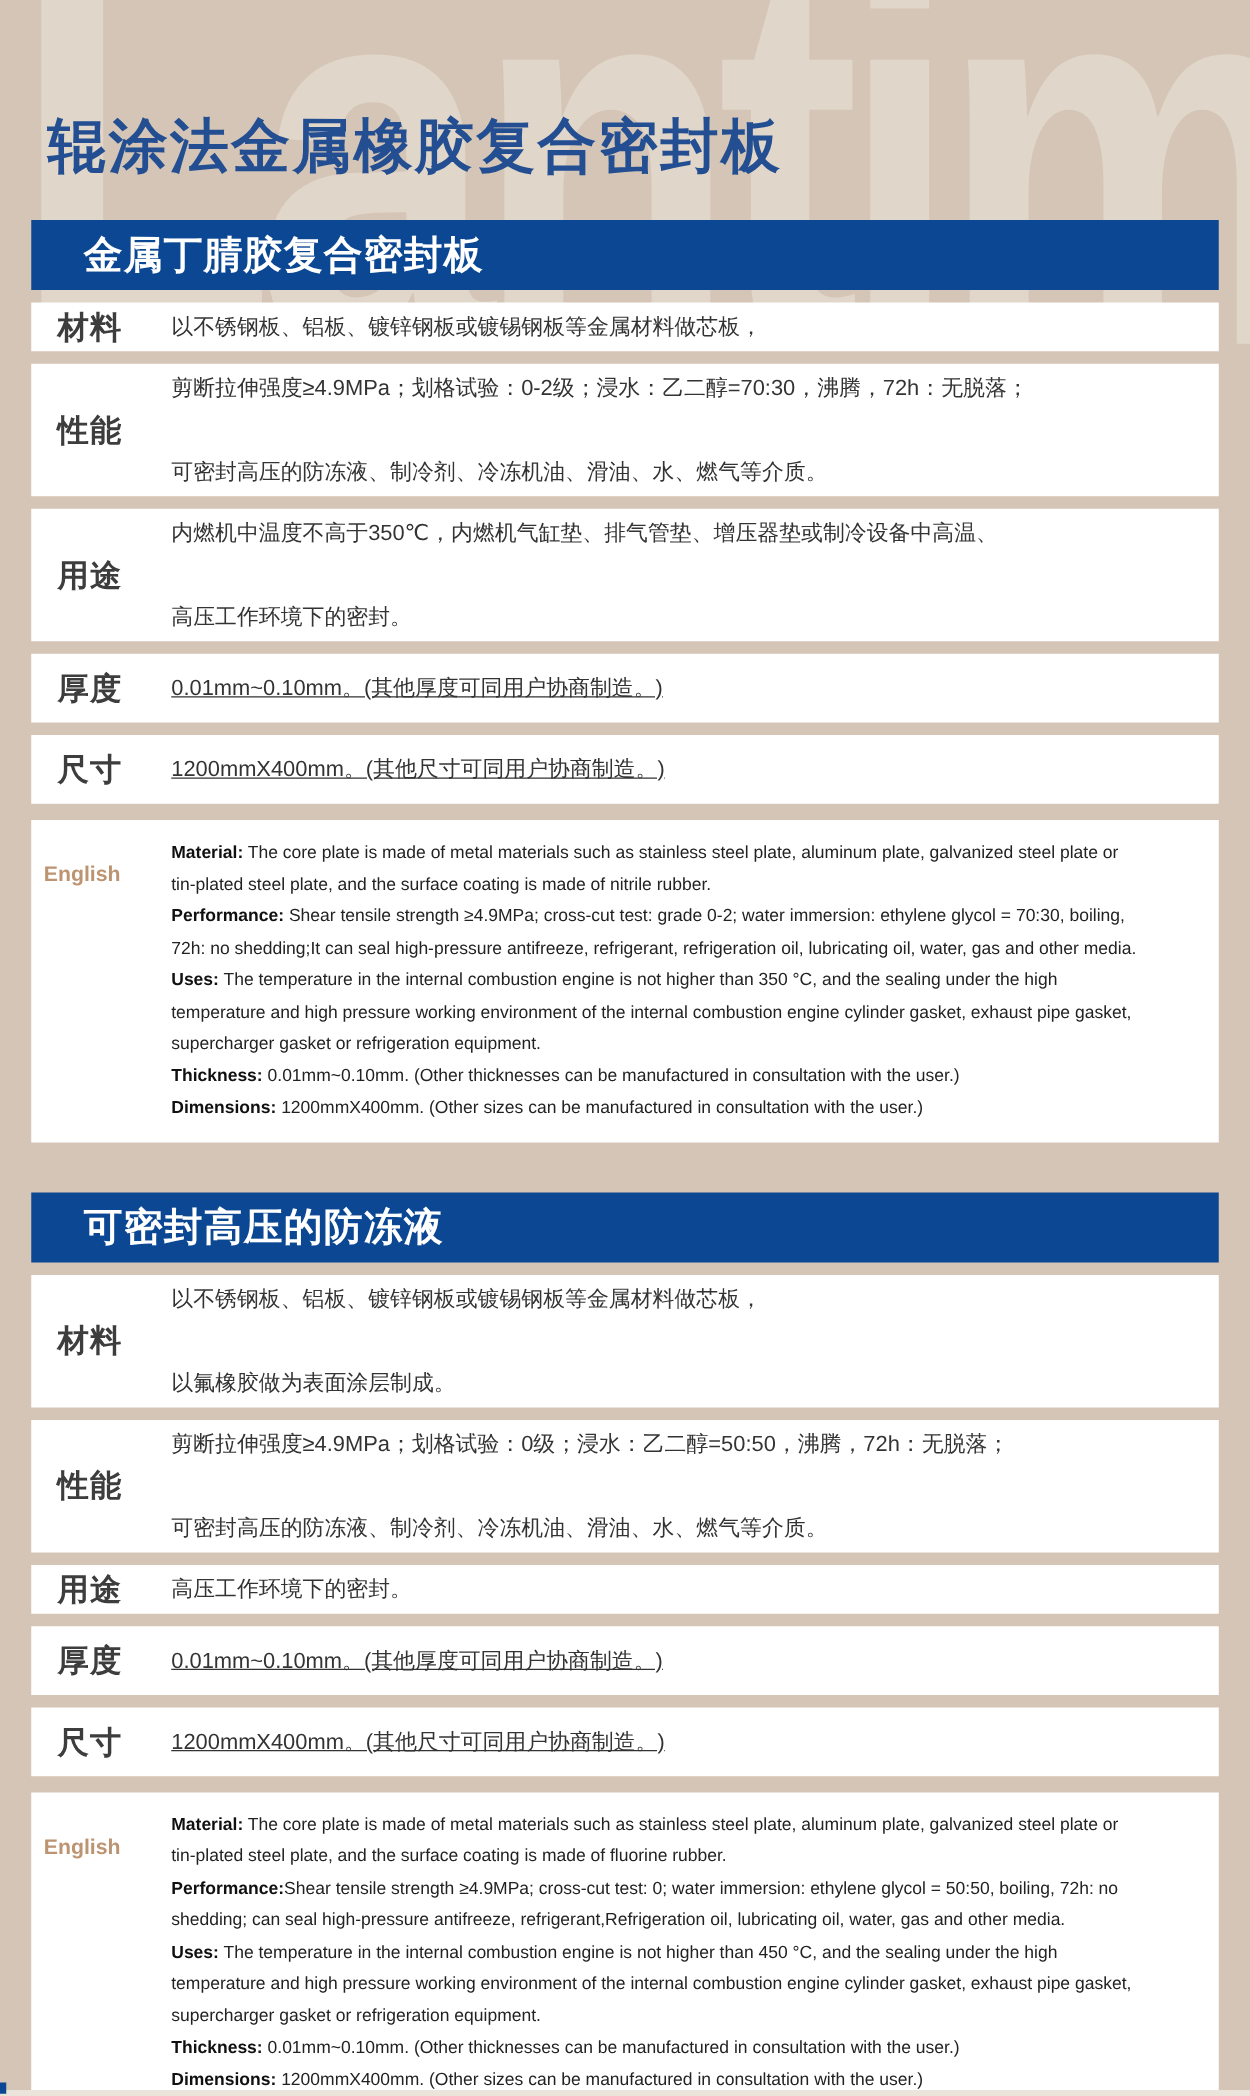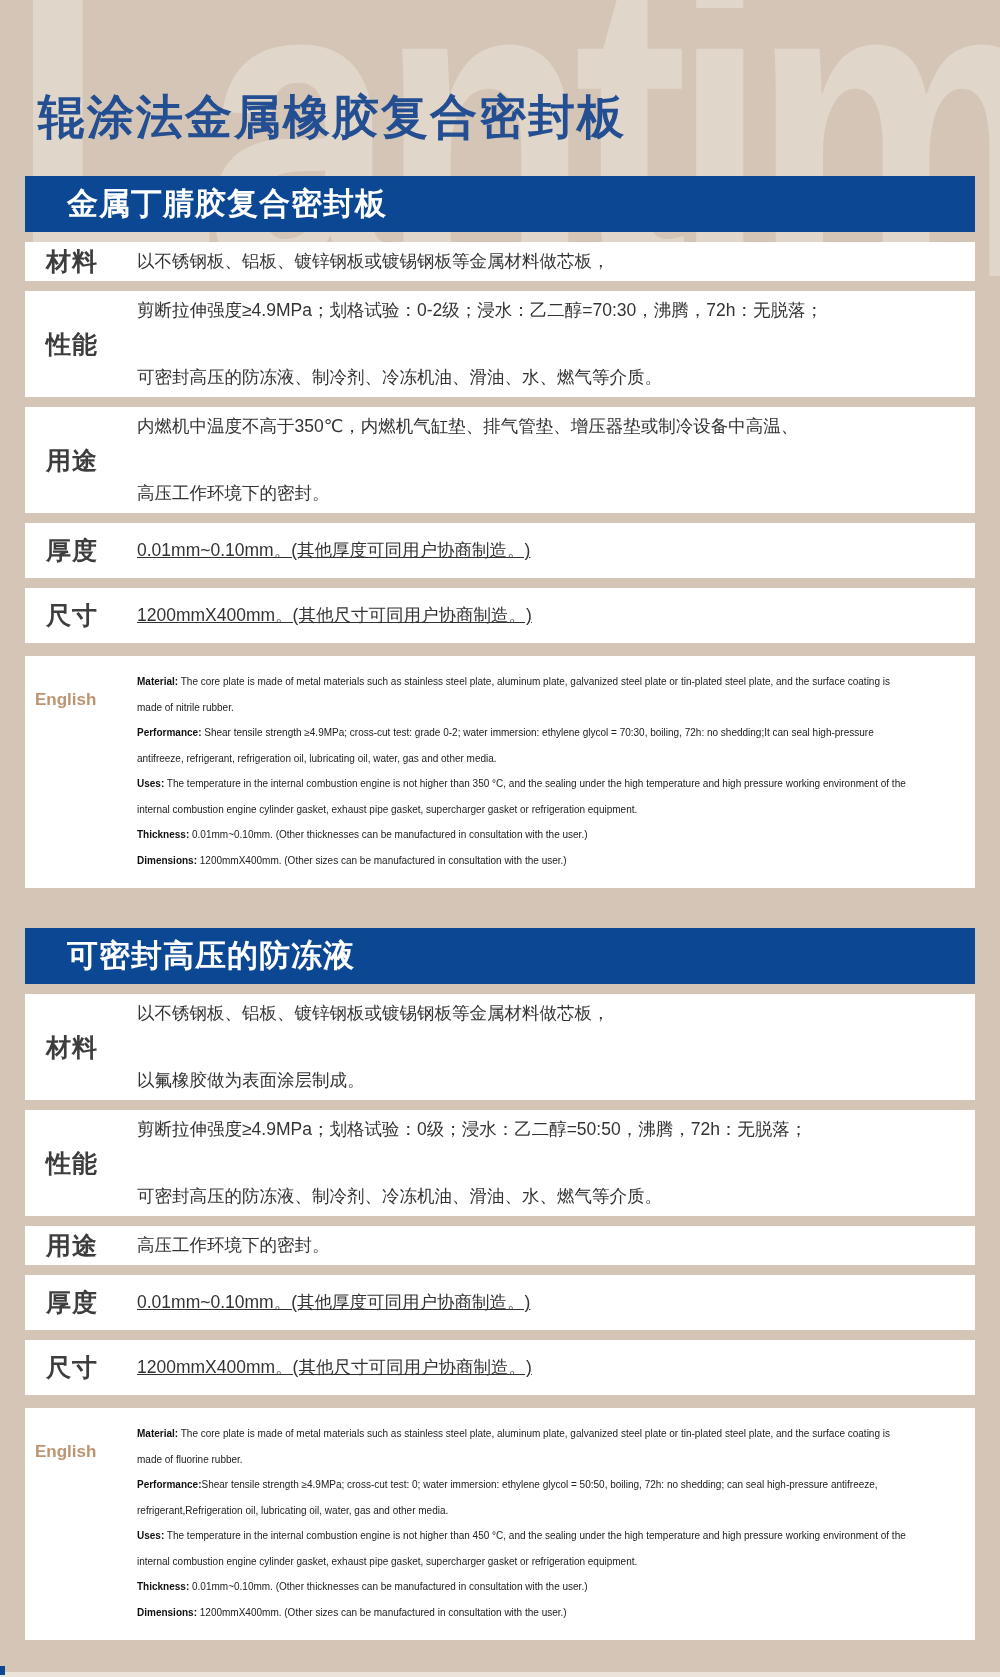--- a/index.html
+++ b/index.html
@@ -48,21 +48,21 @@
   .english-row {
     position:relative; z-index:2;
     display:flex; margin:13px 25px 0; background:#ffffff;
   }
   .english-label {
     flex:0 0 112px; padding:34px 0 0 10px;
     font-size:17px; font-weight:700; color:#bc9472;
   }
   .english-content {
     flex:1; padding:13px 62px 15px 0;
-    font-size:10px; line-height:25.5px; color:#222222;
+    font-size:14px; line-height:25.5px; color:#222222;
   }
   .english-content p { margin:0; }
   .english-content b { color:#101010; }
   .bottom-strip {
     position:absolute; left:0; right:0; bottom:0; height:5px;
     background:#ebe4da; z-index:3;
   }
   .bottom-dot {
     position:absolute; left:0; bottom:2px; width:5px; height:9px;
     background:#0b4792; z-index:4;

